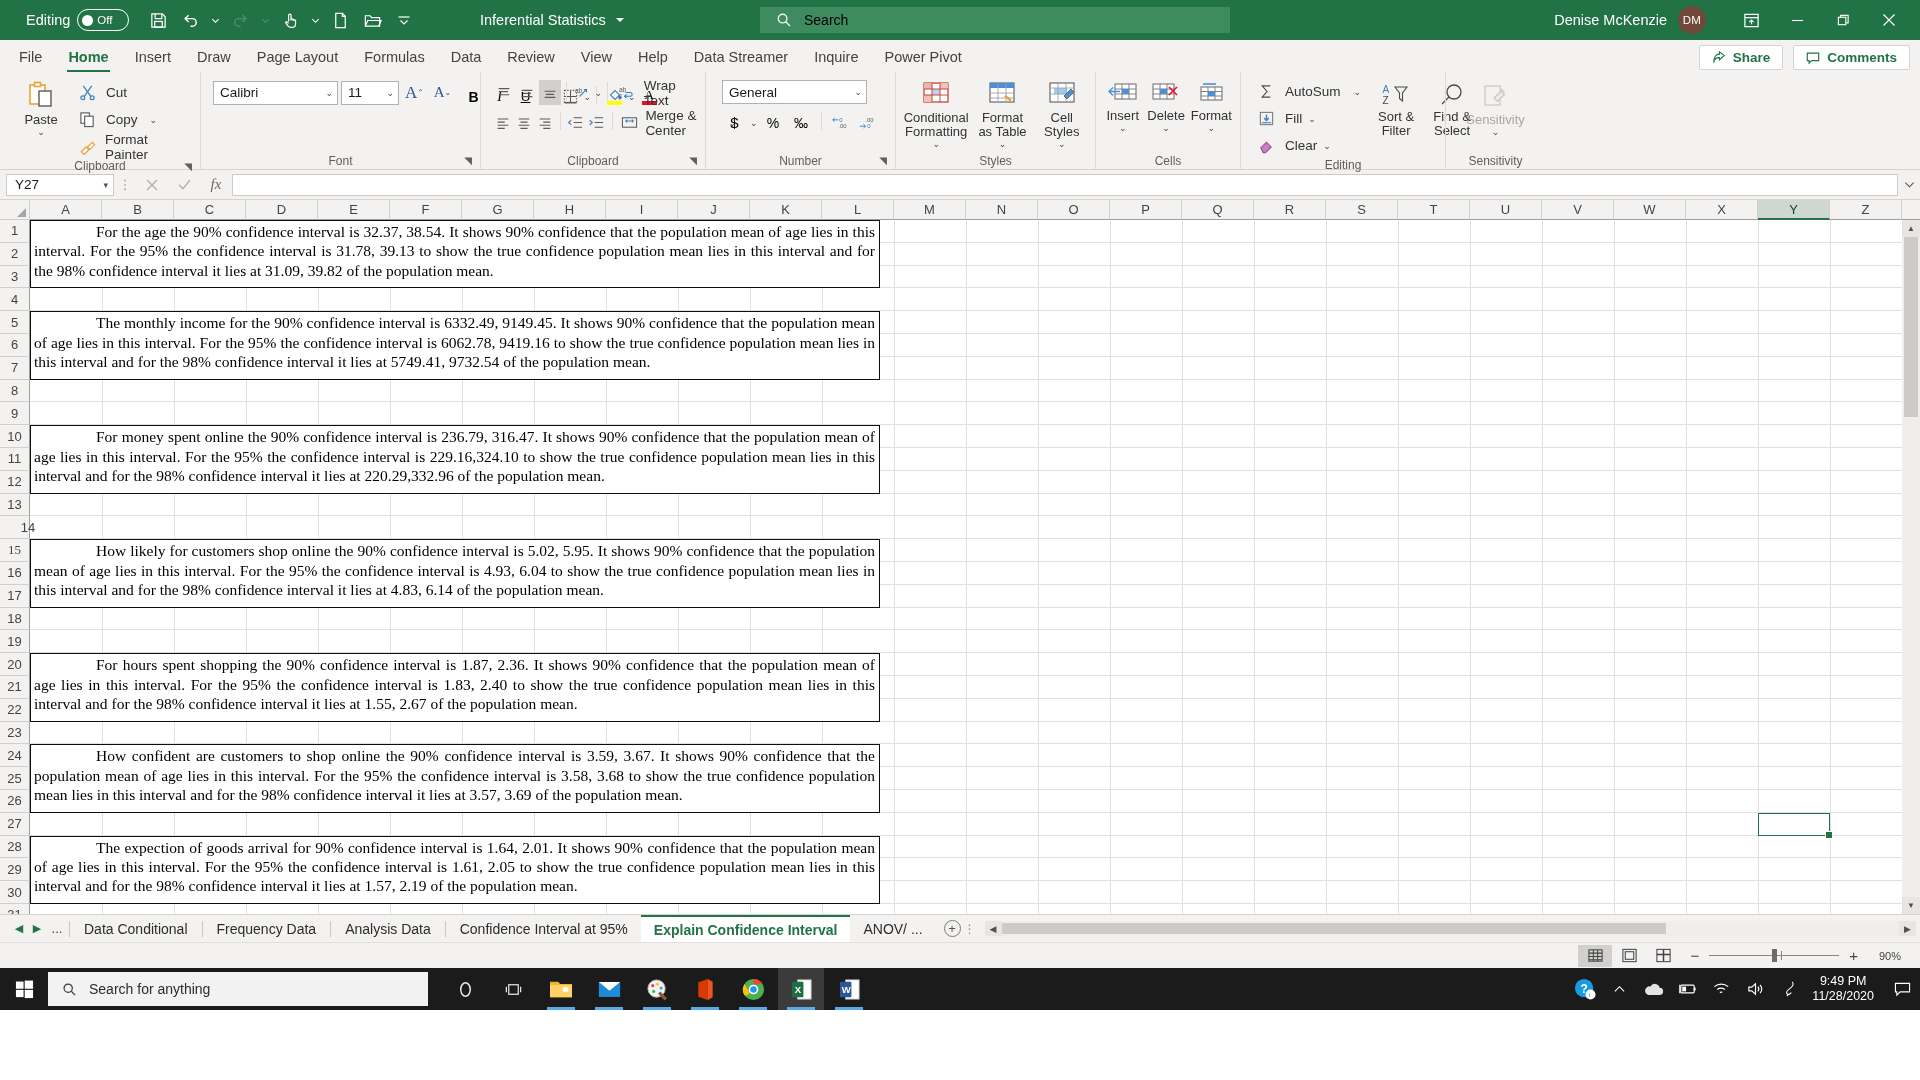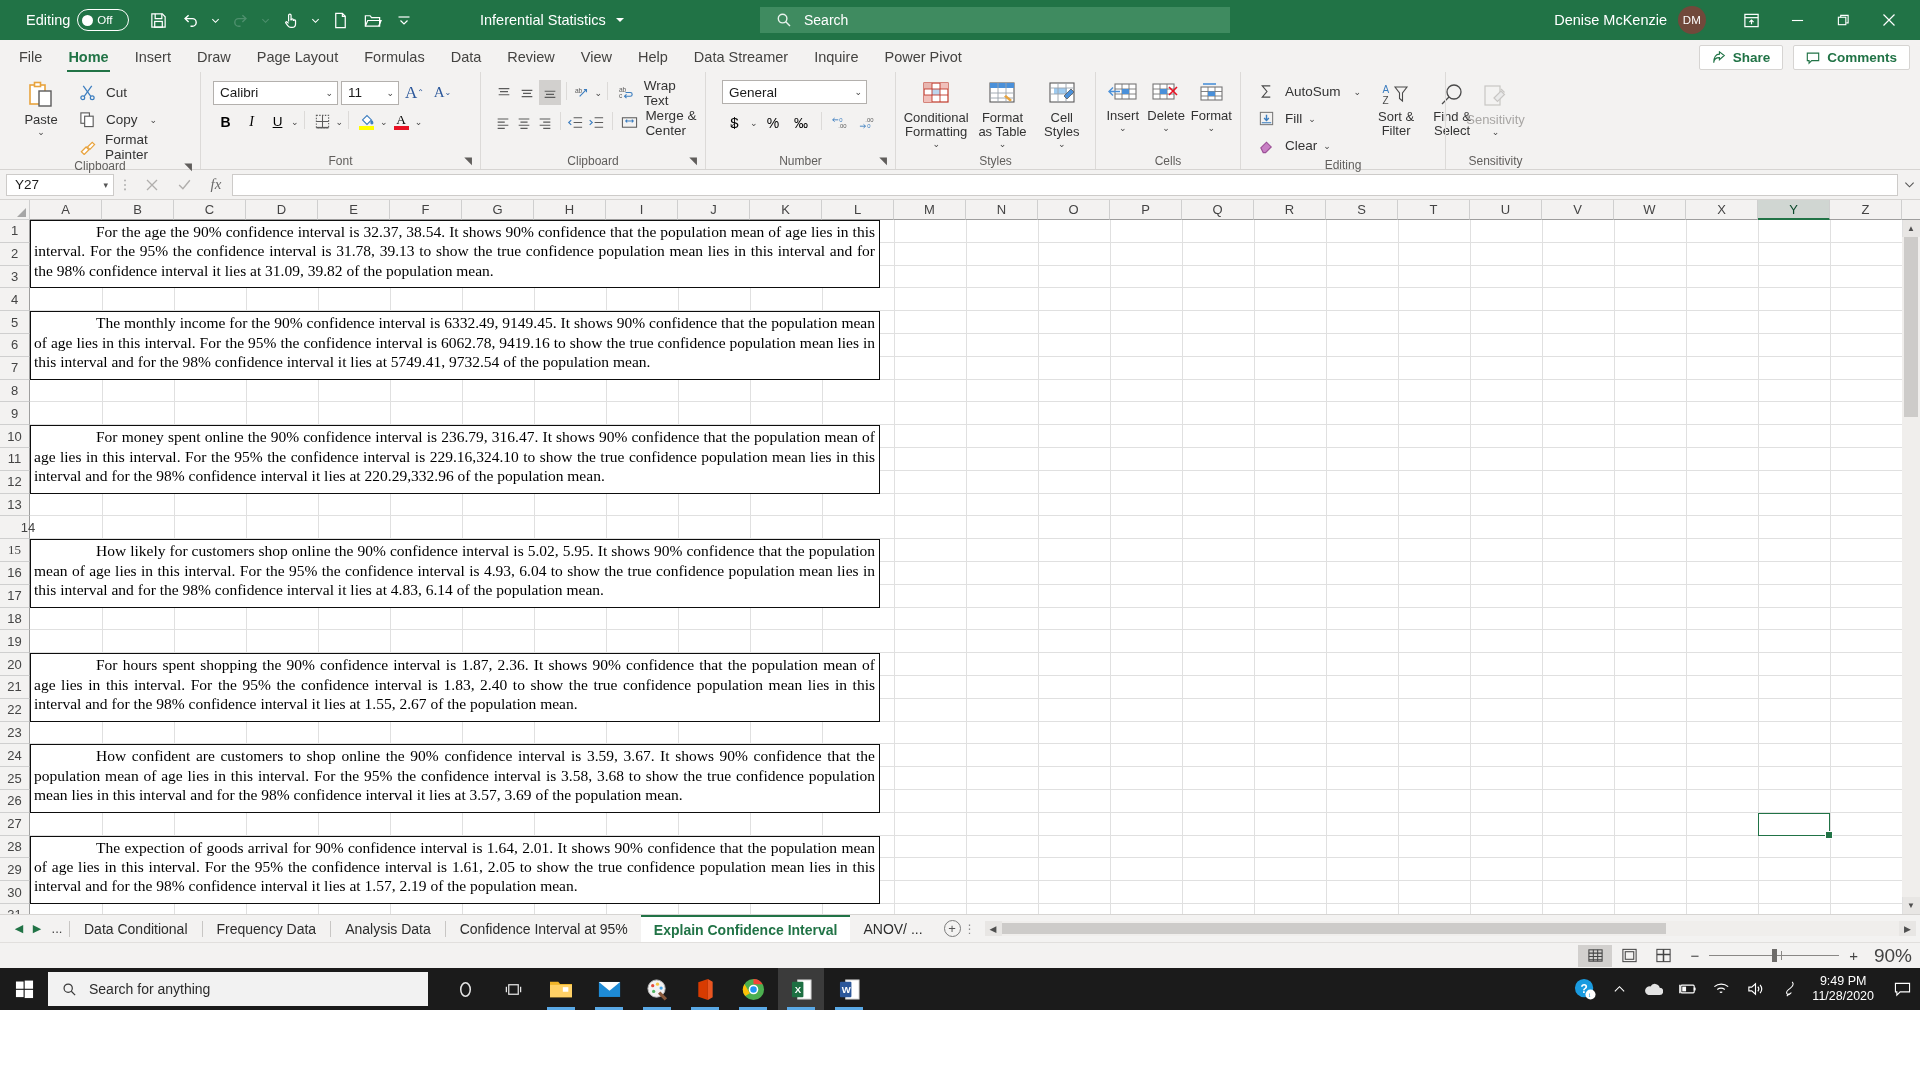--- a/index.html
+++ b/index.html
@@ -34,21 +34,21 @@
   .tb-btn.small { width: 16px; }
   .tb-btn svg { display: block; }
   .tb-title {
     position: absolute; left: 50%; transform: translateX(-50%);
     color: #fff; font-size: 14.5px; display: flex; align-items: center; gap: 9px;
     left: 480px; transform: none;
   }
   .tb-search {
     position: absolute; left: 760px; top: 7px; width: 470px; height: 26px;
     background: #3f8b60; display: flex; align-items: center; gap: 12px;
-    padding-left: 16px; color: #ffffff; font-size: 14px;
+    padding-left: 16px; color: #000000; font-size: 14px;
   }
   .tb-right {
     position: absolute; right: 8px; top: 0; height: 40px;
     display: flex; align-items: center; gap: 0px; color: #fff; font-size: 14.5px;
   }
   .tb-user { display: flex; align-items: center; gap: 11px; margin-right: 22px; }
   .avatar {
     width: 28px; height: 28px; border-radius: 50%; background: #71493b;
     color: #fff; font-size: 11.5px; display: flex; align-items: center; justify-content: center;
     letter-spacing: .3px;
@@ -214,21 +214,21 @@
   }
   .sb-right { position: absolute; right: 8px; display: flex; align-items: center; gap: 0; }
   .view-btn {
     width: 34px; height: 22px; display: flex; align-items: center; justify-content: center;
   }
   .view-btn.on { background: #d2d0ce; }
   .zoom-wrap { display: flex; align-items: center; gap: 10px; margin-left: 10px; }
   .zoom-track { width: 130px; height: 1.5px; background: #8a8886; position: relative; }
   .zoom-thumb { position: absolute; left: 48%; top: -6px; width: 5px; height: 13px; background: #6e6c6a; }
   .zoom-mid { position: absolute; left: 55%; top: -4px; width: 1px; height: 9px; background: #8a8886; }
-  .zoom-pct { width: 44px; text-align: right; font-size: 19px; }
+  .zoom-pct { width: 44px; text-align: center; font-size: 11px; }
 
   
   .taskbar {
     height: 42px; background: #1b1b1b; display: flex; align-items: center;
     position: relative;
   }
   .tb-start { width: 48px; height: 42px; display: flex; align-items: center; justify-content: center; }
   .tb-searchbox {
     width: 380px; height: 34px; background: #f2f2f2; display: flex; align-items: center;
     gap: 12px; padding-left: 14px; color: #2b2b2b; font-size: 14px;
@@ -451,21 +451,21 @@
         </div>
       </div>
     </div>
     <div class="rgroup-label">
       <span>Clipboard</span>
       <span class="dlg-launch" style="position:absolute;right:8px">◥</span>
     </div>
   </div>
 
   <div class="rgroup" style="width:280px">
-    <div class="rgroup-body" style="flex-direction:column;padding-top:4px">
+    <div class="rgroup-body" style="flex-direction:row;padding-top:4px">
       <div style="display:flex;align-items:center;gap:3px;margin-left:6px">
         <div class="sel" style="width:125px">
           <span>Calibri</span>
           <span class="chev">⌄</span>
         </div>
         <div class="sel" style="width:58px">
           <span>11</span>
           <span class="chev">⌄</span>
         </div>
         <div class="icon-btn">

